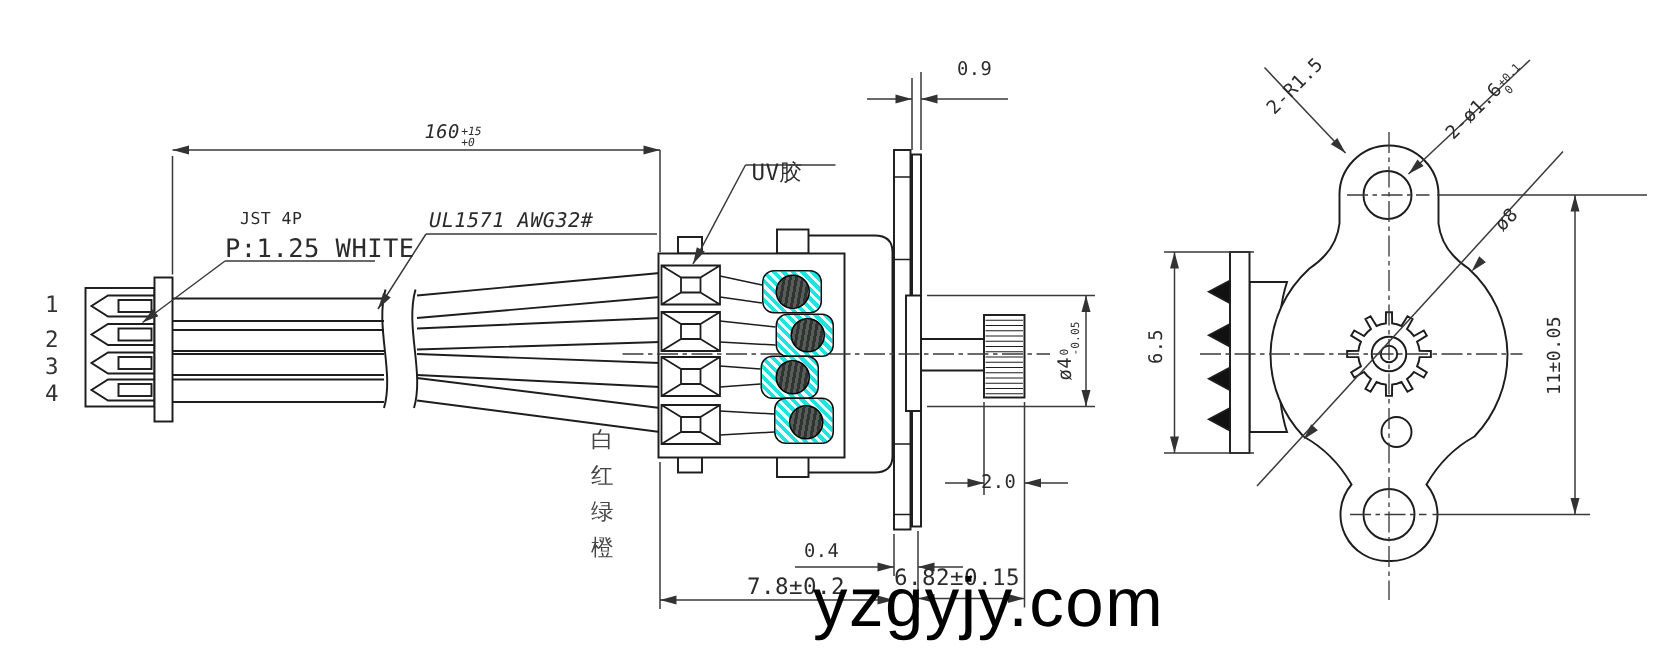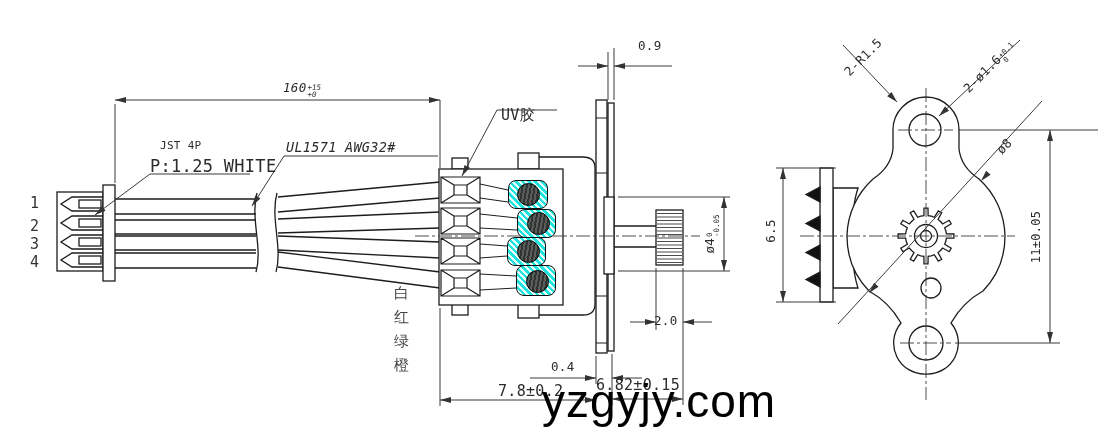--- a/index.html
+++ b/index.html
@@ -210,21 +210,21 @@
   <div class="txt dim" style="left:283px;top:80px;font-style:italic;"><span>160</span><span class="stack">
         <span>+15</span>
         <span>+0</span>
       </span></div>
   <div class="txt dim" style="left:638px;top:38px;">0.9</div>
   <div class="txt dim ctr rot" style="left:711px;top:234px;"><span>ø4</span><span class="stack">
         <span>0</span>
         <span>-0.05</span>
       </span></div>
   <div class="txt dim" style="left:654px;top:301px;margin-top:12px;">2.0</div>
-  <div class="txt dim" style="left:551px;top:359px;">0.4</div>
+  <div class="txt dim" style="left:536px;top:359px;">0.4</div>
   <div class="txt small" style="left:498px;top:382px;">7.8±0.2</div>
   <div class="txt small" style="left:596px;top:376px;">6.82±0.15</div>
   <div class="txt dim ctr rot" style="left:770px;top:231px;">6.5</div>
   <div class="txt dim ctr rot" style="left:1036px;top:237px;font-size:12px;">11±0.05</div>
   <div class="txt dim ctr rot45" style="left:863px;top:57px;">2-R1.5</div>
   <div class="txt dim ctr rot45" style="left:990px;top:68px;"><span>2-ø1.6</span><span class="stack">
         <span>+0.1</span>
         <span>0</span>
       </span></div>
   <div class="txt dim ctr rot45" style="left:1004px;top:146px;">ø8</div>

